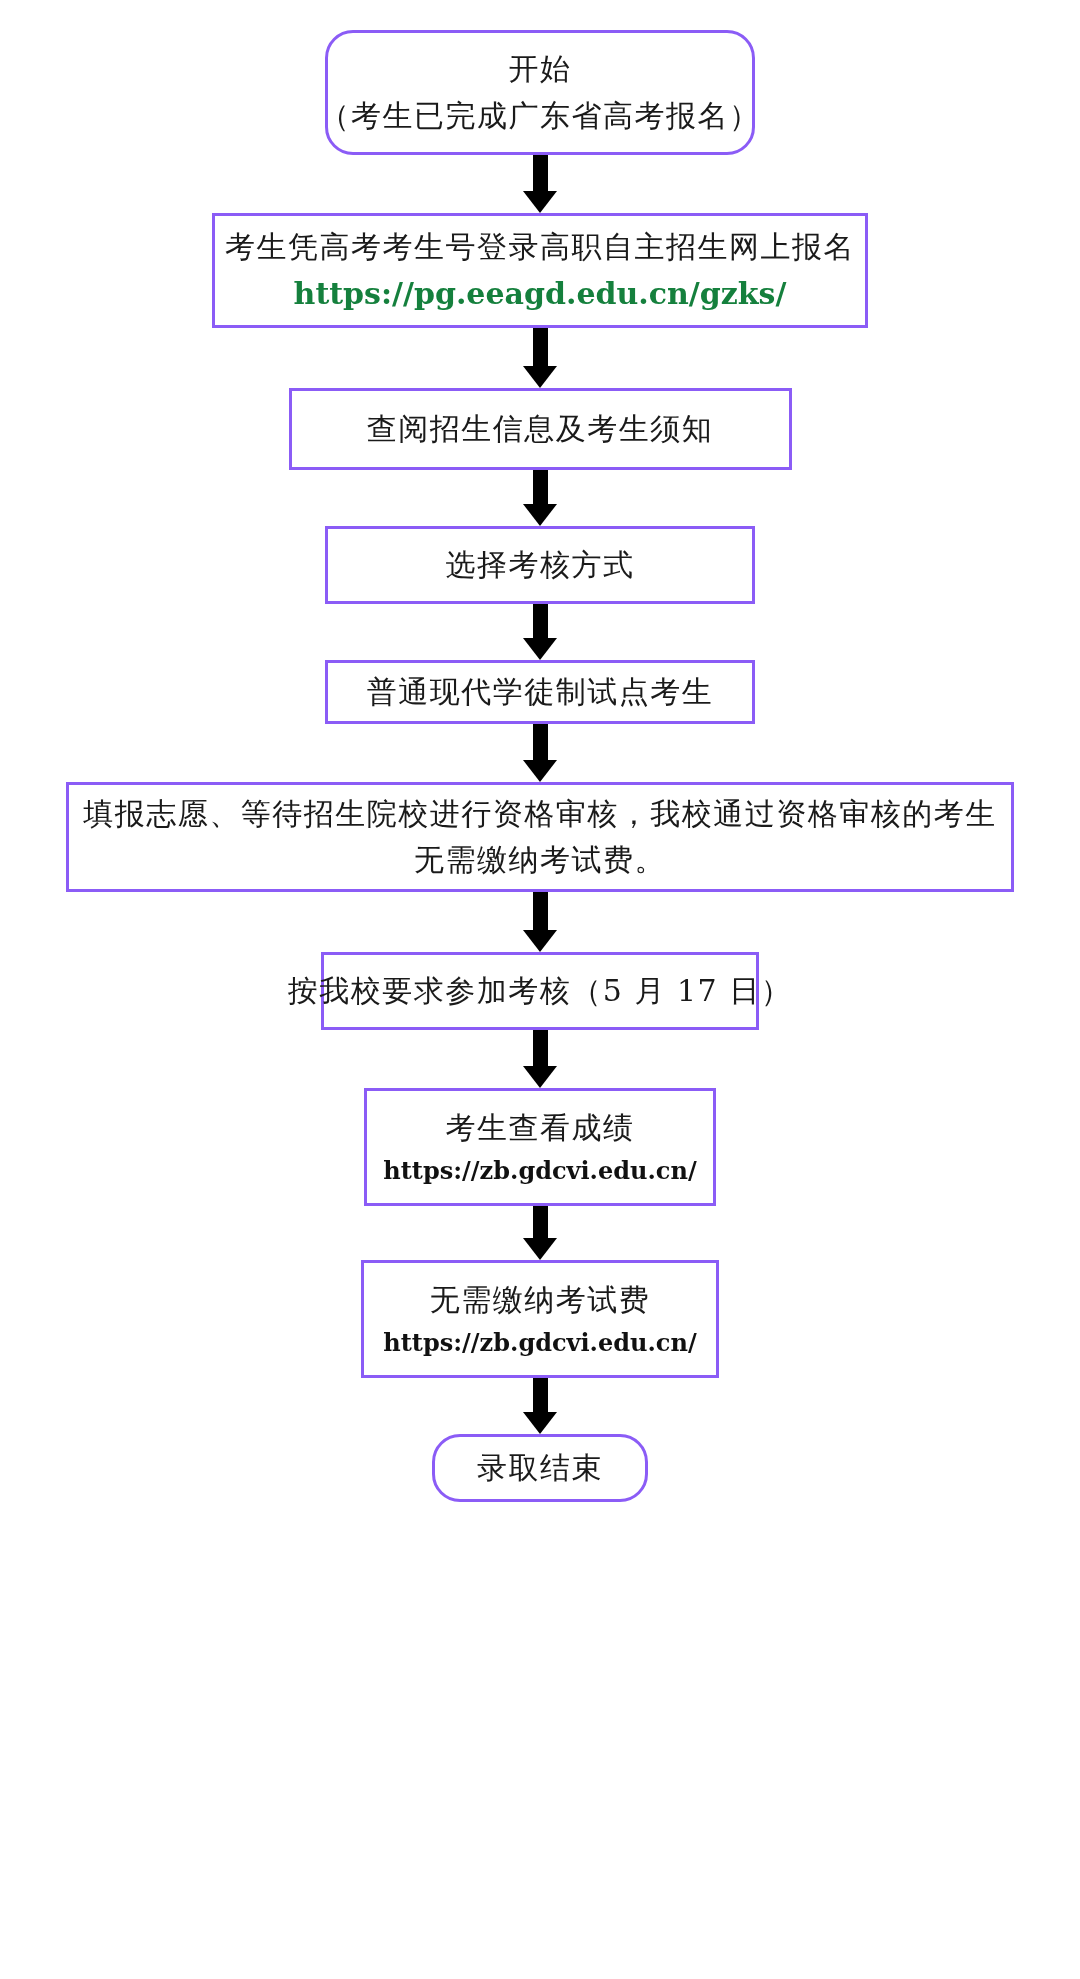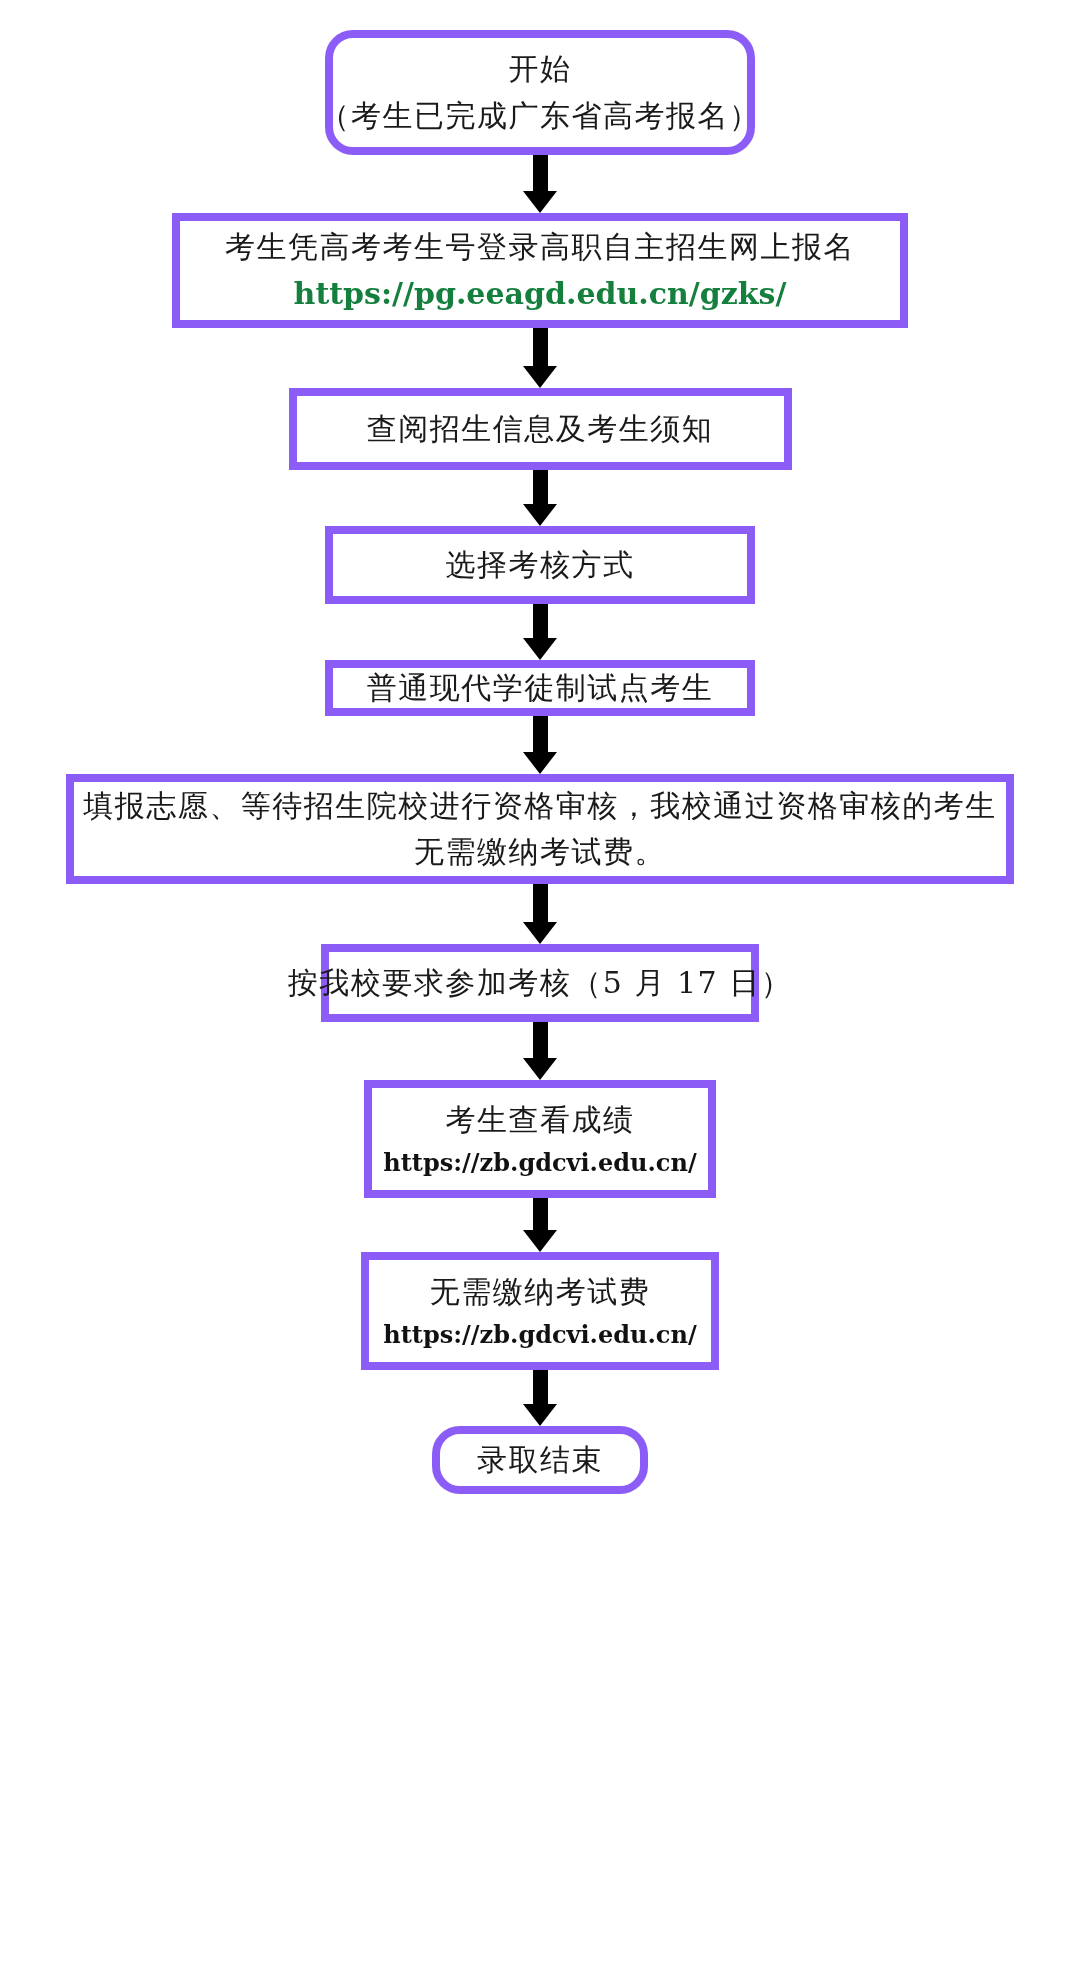--- a/index.html
+++ b/index.html
@@ -18,21 +18,21 @@
     width: 1080px;
     height: 1979px;
     display: flex;
     flex-direction: column;
     align-items: center;
   }
 
   
   .node {
     box-sizing: border-box;
-    border: 8px solid #8b5cf6;
+    border: 3px solid #8b5cf6;
     background: #ffffff;
     display: flex;
     flex-direction: column;
     align-items: center;
     justify-content: center;
     text-align: center;
     color: #1a1a1a;
   }
   .node.rounded {
     border-radius: 28px;
@@ -75,27 +75,27 @@
     width: 0;
     height: 0;
     border-left: 17px solid transparent;
     border-right: 17px solid transparent;
     border-top: 22px solid #000000;
   }
 
   
   .n1 { width: 430px; height: 125px; margin-top: 30px; }
   .a1 { height: 58px; }
-  .n2 { width: 736px; height: 115px; }
+  .n2 { width: 656px; height: 115px; }
   .a2 { height: 60px; }
   .n3 { width: 503px; height: 82px; }
   .a3 { height: 56px; }
   .n4 { width: 430px; height: 78px; }
   .a4 { height: 56px; }
-  .n5 { width: 430px; height: 56px; }
+  .n5 { width: 430px; height: 64px; }
   .a5 { height: 58px; }
   .n6 { width: 948px; height: 110px; }
   .a6 { height: 60px; }
   .n7 { width: 438px; height: 78px; }
   .a7 { height: 58px; }
   .n8 { width: 352px; height: 118px; }
   .a8 { height: 54px; }
   .n9 { width: 358px; height: 118px; }
   .a9 { height: 56px; }
   .n10 { width: 216px; height: 68px; }

